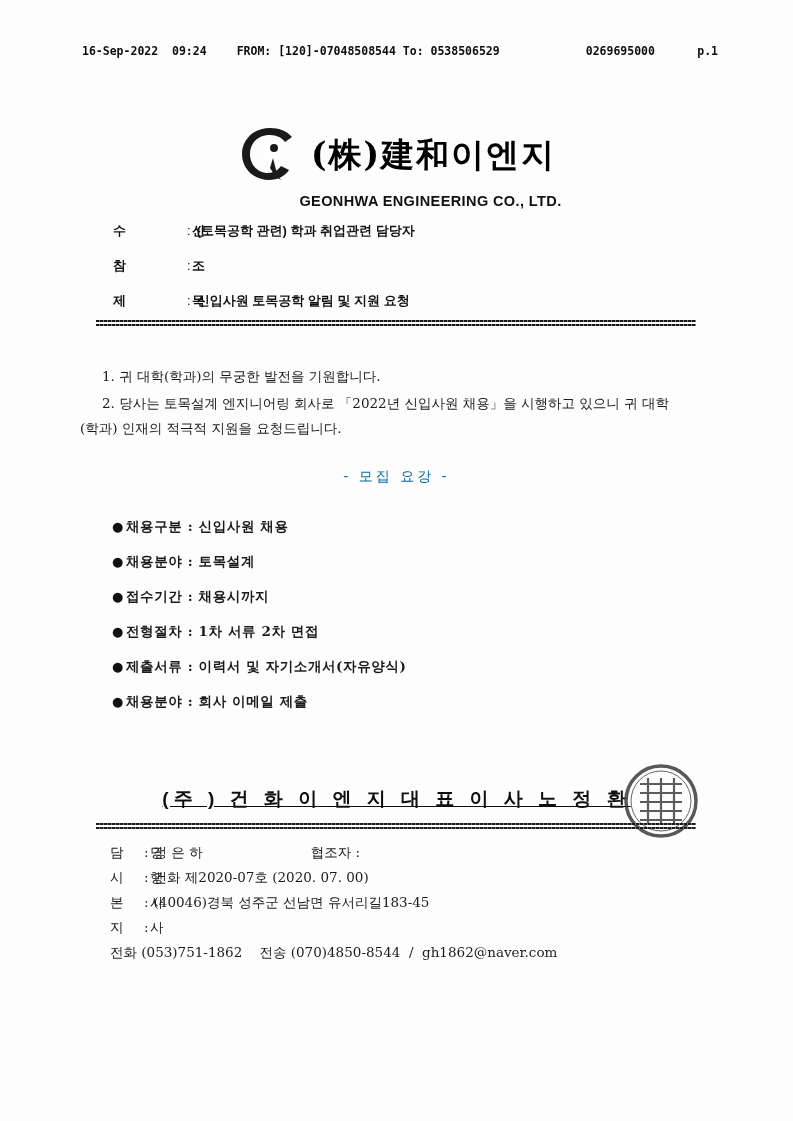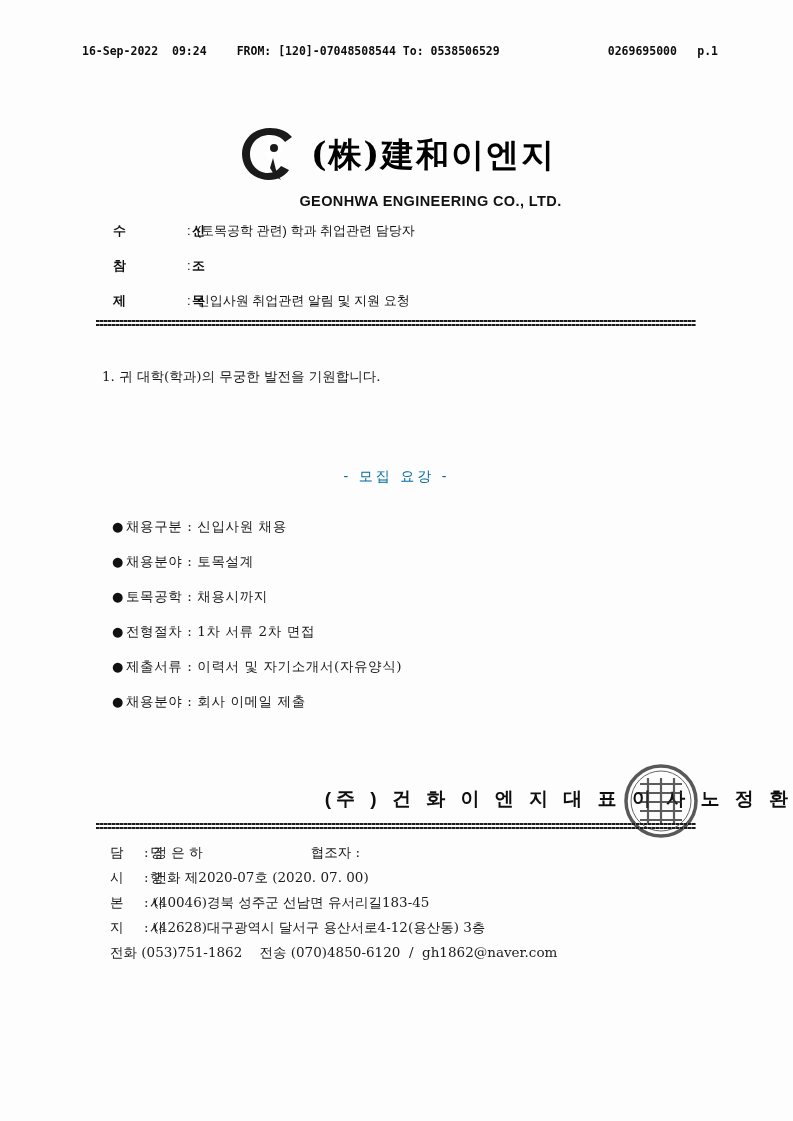--- a/index.html
+++ b/index.html
@@ -33,21 +33,21 @@
     font-size: 11.5px;
     font-weight: bold;
     letter-spacing: 0px;
     color: #0d0d0d;
     display: flex;
     align-items: baseline;
     white-space: pre;
   }
   .fax-header .seg-date { }
   .fax-header .seg-from { margin-left: 30px; }
-  .fax-header .seg-code { margin-left: 108px; }
+  .fax-header .seg-code { margin-left: 86px; }
   .fax-header .seg-page { margin-left: auto; }
 
   
   .logo-block {
     position: absolute;
     top: 124px;
     left: 0;
     width: 100%;
     display: flex;
     flex-direction: column;
@@ -101,21 +101,21 @@
   .field-label {
     width: 74px;
     flex: none;
     letter-spacing: 8px;
     font-weight: bold;
   }
   .field-colon {
     margin-right: 6px;
   }
   .field-value {
-    font-weight: normal;
+    font-weight: bold;
   }
 
   
   .rule {
     position: absolute;
     left: 96px;
     width: 600px;
     height: 6px;
   }
   .rule .bar {
@@ -172,34 +172,36 @@
   }
   .bullet-dot {
     width: 14px;
     flex: none;
     font-size: 13px;
     line-height: 1;
     color: #111;
   }
   .bullet-text {
     letter-spacing: 0.6px;
+    font-weight: bold;
   }
 
   
   .signature {
     position: absolute;
     top: 786px;
     left: 0;
     width: 100%;
-    text-align: right;
+    text-align: center;
     font-family: "Liberation Sans", sans-serif;
     font-size: 19px;
     font-weight: bold;
     letter-spacing: 5px;
     color: #0f0f0f;
+    text-decoration: underline;
   }
 
   .stamp {
     position: absolute;
     top: 762px;
     left: 622px;
     width: 78px;
     height: 78px;
     opacity: 0.78;
   }
@@ -262,47 +264,48 @@
       <span class="field-value">(토목공학 관련) 학과 취업관련 담당자</span>
     </div>
     <div class="field-row">
       <span class="field-label">참     조</span>
       <span class="field-colon">:</span>
       <span class="field-value"></span>
     </div>
     <div class="field-row">
       <span class="field-label">제     목</span>
       <span class="field-colon">:</span>
-      <span class="field-value">신입사원 취업관련 알림 및 지원 요청</span>
+      <span class="field-value">신입사원 토목공학 알림 및 지원 요청</span>
     </div>
   </div>
 
   <div class="rule" id="rule-top">
     <div class="bar"></div>
     <div class="bar"></div>
   </div>
 
   <div class="body-text">
     <div class="para-1">1. 귀 대학(학과)의 무궁한 발전을 기원합니다.</div>
+    <div class="para-2">2. 당사는 토목설계 엔지니어링 회사로 「2022년 신입사원 채용」을 시행하고 있으니 귀 대학(학과) 인재의 적극적 지원을 요청드립니다.</div>
   </div>
 
   <div class="notice-title">- 모집 요강 -</div>
 
   <div class="bullets">
     <div class="bullet-item">
       <span class="bullet-dot">●</span>
       <span class="bullet-text">채용구분 : 신입사원 채용</span>
     </div>
     <div class="bullet-item">
       <span class="bullet-dot">●</span>
       <span class="bullet-text">채용분야 : 토목설계</span>
     </div>
     <div class="bullet-item">
       <span class="bullet-dot">●</span>
-      <span class="bullet-text">토목공학 : 채용시까지</span>
+      <span class="bullet-text">접수기간 : 채용시까지</span>
     </div>
     <div class="bullet-item">
       <span class="bullet-dot">●</span>
       <span class="bullet-text">전형절차 : 1차 서류 2차 면접</span>
     </div>
     <div class="bullet-item">
       <span class="bullet-dot">●</span>
       <span class="bullet-text">제출서류 : 이력서 및 자기소개서(자유양식)</span>
     </div>
     <div class="bullet-item">
@@ -346,18 +349,17 @@
       <span class="footer-value">건화 제2020-07호 (2020. 07. 00)</span>
     </div>
     <div class="footer-row">
       <span class="footer-label">본  사</span>
       <span class="footer-sep">:</span>
       <span class="footer-value">(40046)경북 성주군 선남면 유서리길183-45</span>
     </div>
     <div class="footer-row">
       <span class="footer-label">지  사</span>
       <span class="footer-sep">:</span>
-      <span class="footer-value">(42628)대구광역시 달서구 용산서로4-12(용산동) 3층</span>
-    </div>
-    <div class="footer-plain">전화 (053)751-1862    전송 (070)4850-6120  /  gh1862@naver.com</div>
+    </div>
+    <div class="footer-plain">전화 (053)751-1862    전송 (070)4850-8544  /  gh1862@naver.com</div>
   </div>
 
 </div>
 
 </body></html>

